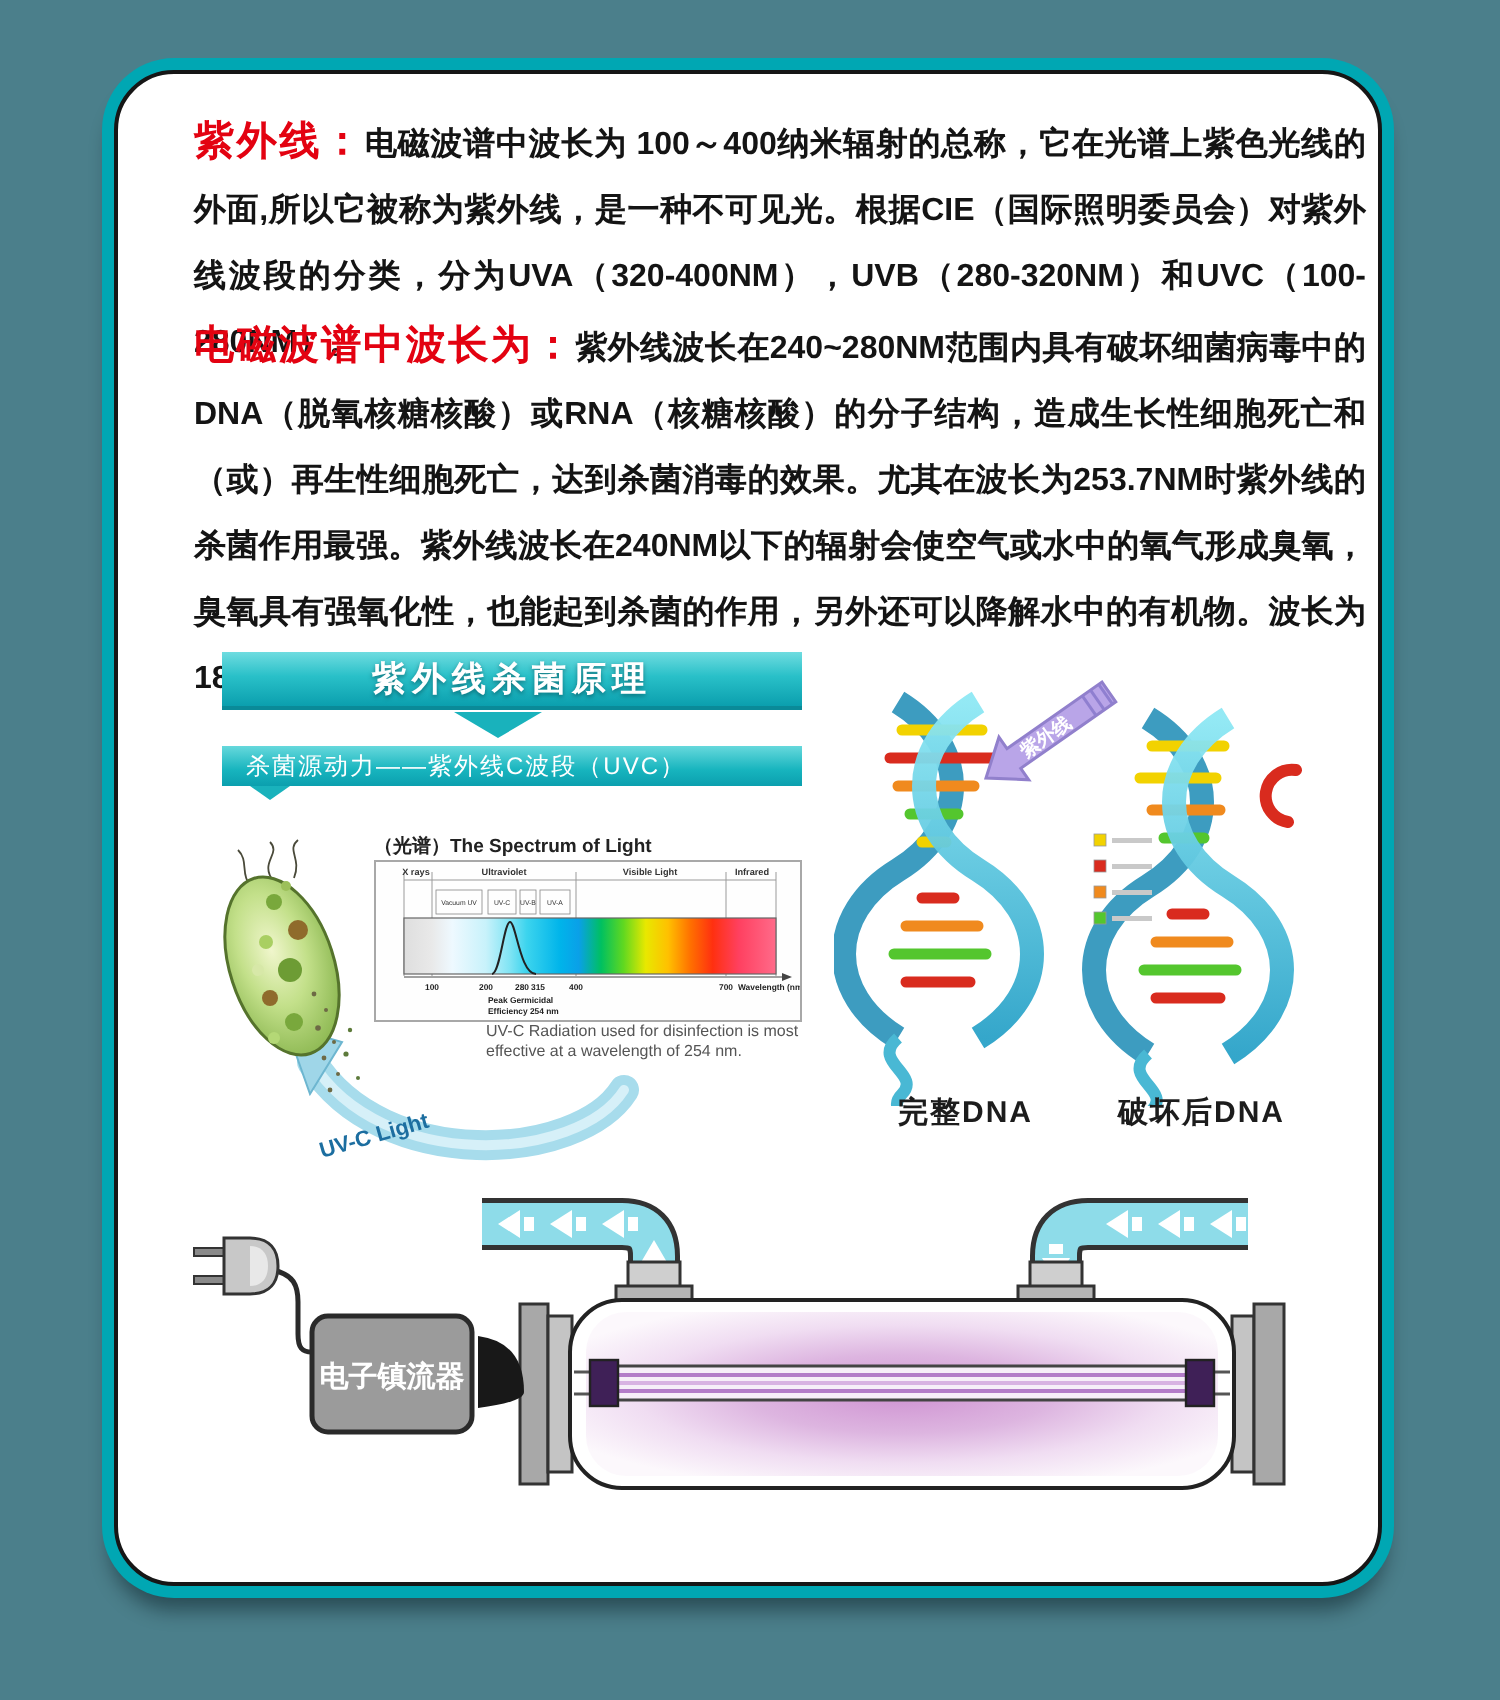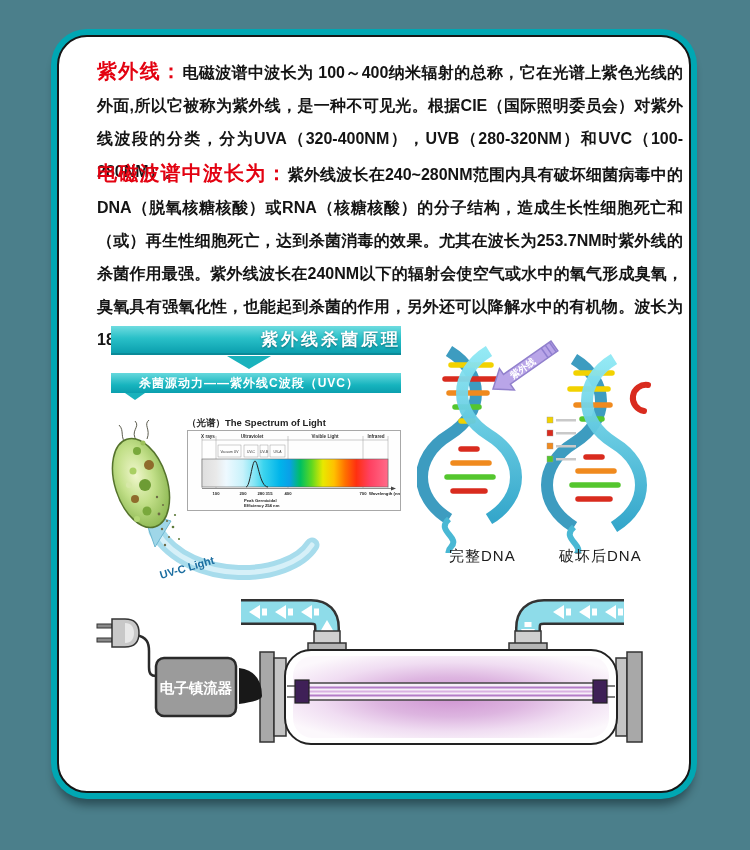--- a/index.html
+++ b/index.html
@@ -9,39 +9,39 @@
         border:2px solid #161616;border-radius:30px;
         box-shadow:0 0 0 6px #00a7b3, 0 10px 10px 2px rgba(0,15,20,.45);}
   .para{position:absolute;left:38px;width:586px;font-size:16px;line-height:33px;color:#141414;
         font-weight:600;margin:0;text-align:justify;}
   .p1{top:18px;}
   .p2{top:120px;}
   .heading-red{color:#e30211;font-weight:800;font-size:20px;letter-spacing:1px;
         font-family:"Liberation Serif","DejaVu Serif",serif;}
   .banner1{position:absolute;left:52px;top:289px;width:290px;height:27px;line-height:27px;
         background:linear-gradient(180deg,#6fdce0,#29c0c8 45%,#0b9fae);border-bottom:2px solid #0a8a98;
-        color:#fff;font-weight:700;font-size:17px;text-align:right;letter-spacing:3px;
+        color:#fff;font-weight:700;font-size:17px;text-align:center;letter-spacing:3px;
         text-shadow:0 1px 2px rgba(0,60,70,.55);}
   .tri1{position:absolute;left:168px;top:319px;width:0;height:0;
         border-left:22px solid transparent;border-right:22px solid transparent;border-top:13px solid #19b2bc;}
   .banner2{position:absolute;left:52px;top:336px;width:290px;height:20px;line-height:20px;
         background:linear-gradient(180deg,#66d8dc,#17b4be 60%,#0b9fae);
-        color:#fff;font-weight:700;font-size:12px;padding-left:28px;box-sizing:border-box;letter-spacing:1px;}
+        color:#fff;font-weight:400;font-size:12px;padding-left:12px;box-sizing:border-box;letter-spacing:1px;}
   .tri2{position:absolute;left:66px;top:356px;width:0;height:0;
         border-left:10px solid transparent;border-right:10px solid transparent;border-top:7px solid #19b2bc;}
   .note{position:absolute;left:66px;top:367px;width:276px;font-size:9px;line-height:12px;color:#8b8b8b;}
   .spec-title{position:absolute;left:128px;top:380px;width:212px;
         font-size:9.5px;font-weight:700;color:#222;z-index:3;}
   .spec-panel{position:absolute;left:128px;top:393px;width:212px;height:79px;border:1px solid #a8a8a8;
         background:#fefefe;z-index:2;}
   .spec-caption{position:absolute;left:184px;top:474px;width:172px;font-size:8px;line-height:10px;
         color:#555;z-index:3;}
   .microbe-svg{position:absolute;left:40px;top:382px;z-index:1;}
   .dna-svg{position:absolute;left:358px;top:288px;}
-  .dna-label{position:absolute;top:510px;font-size:15px;font-weight:400;color:#1c1c1c;letter-spacing:1px;}
+  .dna-label{position:absolute;top:510px;font-size:15px;font-weight:700;color:#1c1c1c;letter-spacing:1px;}
   .dna-label.left{left:390px;}
   .dna-label.right{left:500px;}
   .device-svg{position:absolute;left:30px;top:556px;}
 </style>
 </head>
 <body>
 
 <div class="stage">
   <div class="card">
 
@@ -154,20 +154,21 @@
           <text x="73" y="64">280</text>
           <text x="81" y="64">315</text>
           <text x="100" y="64">400</text>
           <text x="175" y="64">700</text>
         </g>
         <text x="181" y="64" font-size="4.2" font-weight="bold" fill="#222" text-anchor="start">Wavelength (nm)</text>
         <text x="56" y="70.5" font-size="4.2" font-weight="bold" fill="#222" text-anchor="start">Peak Germicidal</text>
         <text x="56" y="76" font-size="4.2" font-weight="bold" fill="#222" text-anchor="start">Efficiency 254 nm</text>
       </svg>
     </div>
+    <div class="spec-caption">UV-C Radiation used for disinfection is most effective at a wavelength of 254 nm.</div>
 
     <svg class="dna-svg" width="258" height="228" viewBox="0 0 258 228">
       <defs>
         <linearGradient id="strandg" x1="0" y1="0" x2="0" y2="1">
           <stop offset="0" stop-color="#8ee8f4"></stop>
             <stop offset="100%" stop-color="#2aa2c8"></stop>
         </linearGradient>
       </defs>
 
       <g transform="translate(10,26)">

